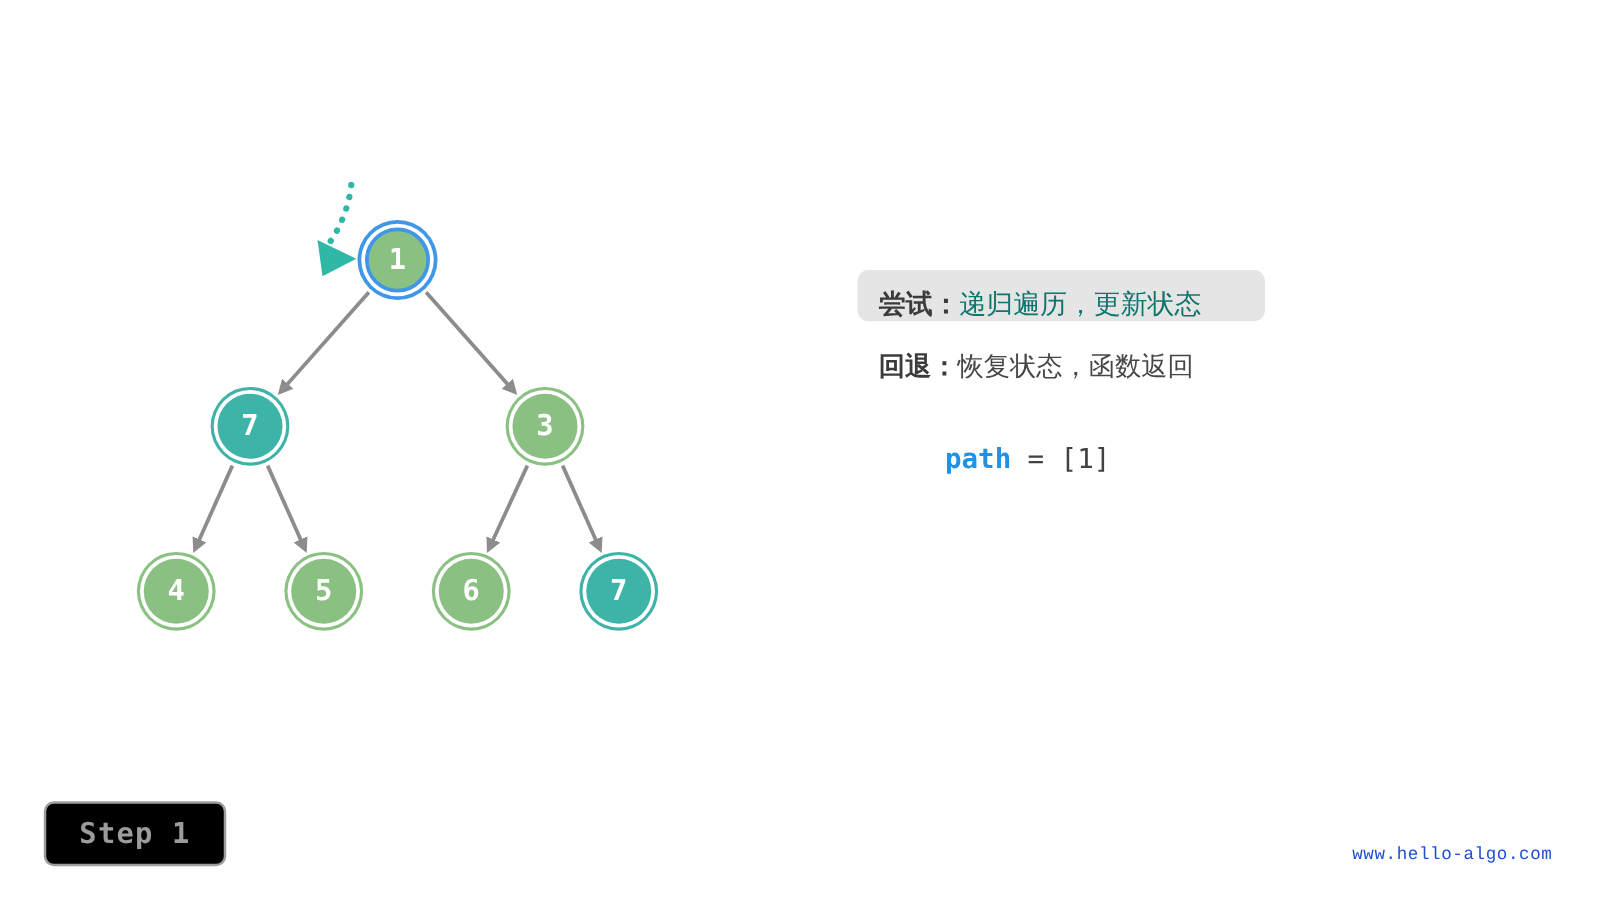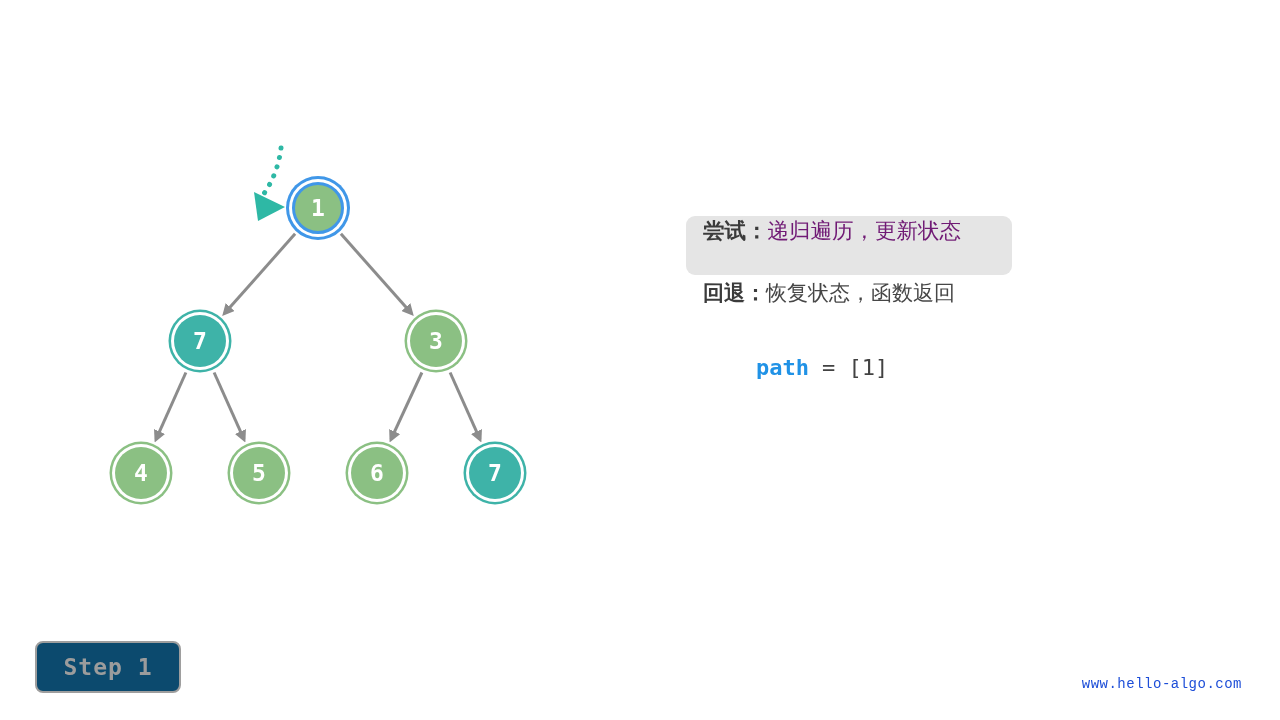--- a/index.html
+++ b/index.html
@@ -41,57 +41,57 @@
   }
   .node.current {
     background: #8bc083;
     border: 3px solid #4097e8;
     box-shadow: 0 0 0 3px #ffffff, 0 0 0 6px #4097e8;
   }
   
   .pill {
     position: absolute;
     left: 686px; top: 216px;
-    width: 326px; height: 59px;
+    width: 326px; height: 41px;
     background: #e5e5e5;
     border-radius: 9px;
     display: flex;
-    align-items: flex-start;
+    align-items: flex-end;
     padding-left: 17px;
     box-sizing: border-box;
   }
   .cjk-line {
     position: absolute;
     left: 703px;
     font-size: 21px;
     color: #464646;
     white-space: nowrap;
   }
   .cjk-label { font-weight: bold; color: #3b3b3b; }
   .pill .cjk-label, .pill span { font-size: 21.5px; }
-  .pill-text { color: #701a75; }
+  .pill-text { color: #0f766e; }
   .code-line {
     position: absolute;
     left: 703px;
     font-family: "DejaVu Sans Mono", monospace;
     font-size: 22px;
     color: #424242;
     white-space: pre;
     text-align: right;
   }
   .var-name { font-weight: bold; }
   .var-path { color: #2092e6; }
   .var-res  { color: #3a9e8f; }
   .var-value { color: #424242; margin-left: 13px; }
   
   .step-box {
     position: absolute;
     left: 35px; top: 641px;
     width: 146px; height: 52px;
-    background: #0c4a6e;
+    background: #000000;
     border: 2px solid #9e9e9e;
     border-radius: 8px;
     box-sizing: border-box;
     display: flex;
     align-items: center;
     justify-content: center;
     font-family: "DejaVu Sans Mono", monospace;
     font-weight: bold;
     font-size: 23px;
     color: #9c9c9c;

